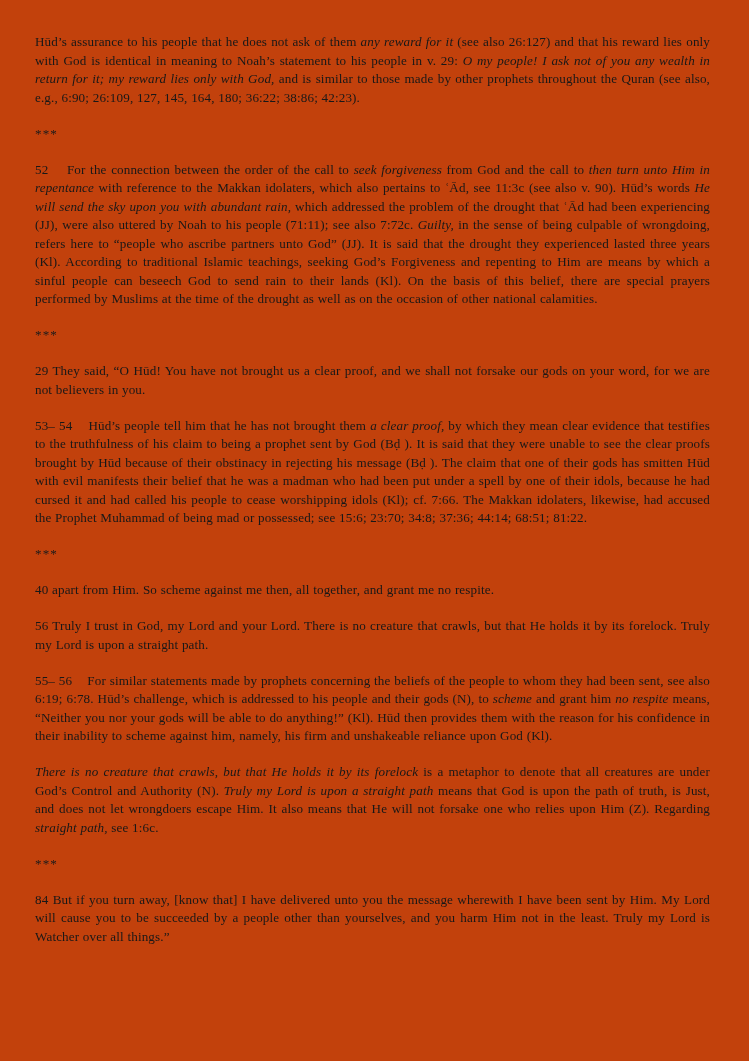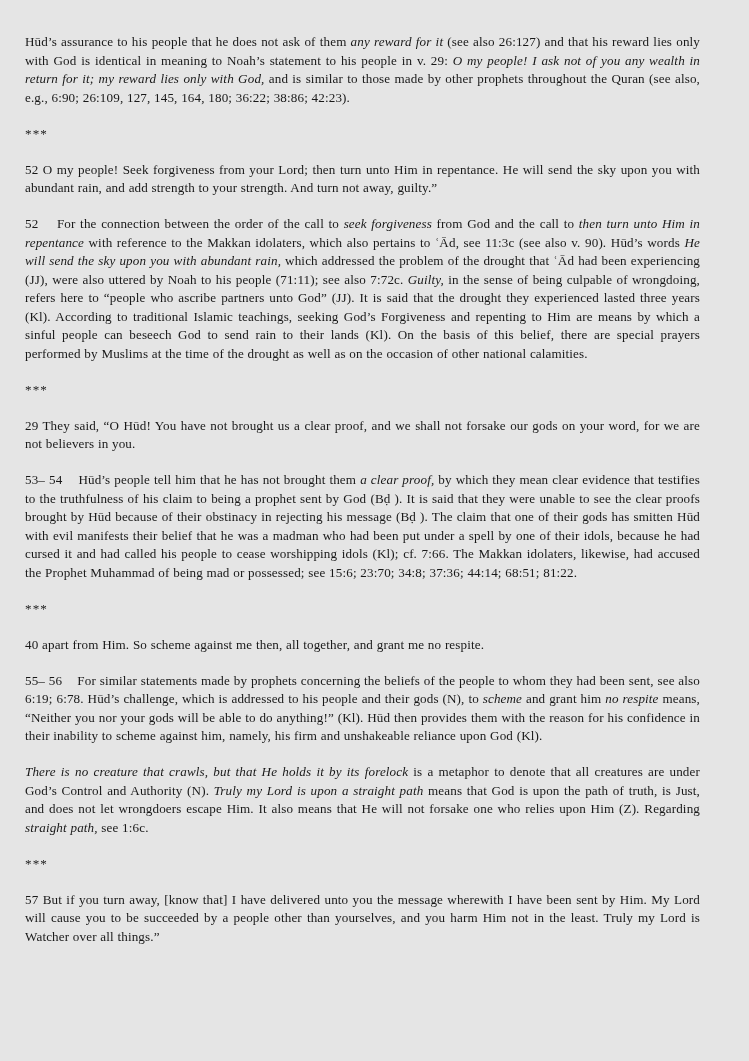--- a/index.html
+++ b/index.html
@@ -13,22 +13,22 @@
     overflow: hidden;
     font-family: "Liberation Serif", "DejaVu Serif", serif;
     color: #1b1b1b;
     -webkit-font-smoothing: antialiased;
   }
   #page {
     position: relative;
     width: 749px;
     height: 1061px;
     box-sizing: border-box;
-    padding: 33px 37px 0 25px;
-    background: #e5e5e5;
+    padding: 33px 37px 0 35px;
+    background: #c2410c;
   }
   .col {
     width: 675px;
   }
   
   .para {
     font-size: 13.1px;
     line-height: 18.5px;
     text-align: justify;
     text-justify: inter-word;
@@ -59,25 +59,25 @@
     font-style: italic;
   }
 </style>
 </head>
 <body>
 
 <div id="page">
   <div class="col" id="col">
       <div class="para commentary">Hūd’s assurance to his people that he does not ask of them <i>any reward for it</i> (see also 26:127) and that his reward lies only with God is identical in meaning to Noah’s statement to his people in v. 29: <i>O my people! I ask not of you any wealth in return for it; my reward lies only with God,</i> and is similar to those made by other prophets throughout the Quran (see also, e.g., 6:90; 26:109, 127, 145, 164, 180; 36:22; 38:86; 42:23).</div>
       <div class="sep">***</div>
-      <div class="para verse">52 O my people! Seek forgiveness from your Lord; then turn unto Him in repentance. He will send the sky upon you with abundant rain, and add strength to your strength. And turn not away, guilty.”</div>
       <div class="para commentary"><span class="vnum">52    </span>For the connection between the order of the call to <i>seek forgiveness</i> from God and the call to <i>then turn unto Him in repentance</i> with reference to the Makkan idolaters, which also pertains to ʿĀd, see 11:3c (see also v. 90). Hūd’s words <i>He will send the sky upon you with abundant rain,</i> which addressed the problem of the drought that ʿĀd had been experiencing (JJ), were also uttered by Noah to his people (71:11); see also 7:72c. <i>Guilty,</i> in the sense of being culpable of wrongdoing, refers here to “people who ascribe partners unto God” (JJ). It is said that the drought they experienced lasted three years (Kl). According to traditional Islamic teachings, seeking God’s Forgiveness and repenting to Him are means by which a sinful people can beseech God to send rain to their lands (Kl). On the basis of this belief, there are special prayers performed by Muslims at the time of the drought as well as on the occasion of other national calamities.</div>
       <div class="sep">***</div>
       <div class="para verse">29 They said, “O Hūd! You have not brought us a clear proof, and we shall not forsake our gods on your word, for we are not believers in you.</div>
       <div class="para commentary"><span class="vnum">53– 54    </span>Hūd’s people tell him that he has not brought them <i>a clear proof,</i> by which they mean clear evidence that testifies to the truthfulness of his claim to being a prophet sent by God (Bḍ ). It is said that they were unable to see the clear proofs brought by Hūd because of their obstinacy in rejecting his message (Bḍ ). The claim that one of their gods has smitten Hūd with evil manifests their belief that he was a madman who had been put under a spell by one of their idols, because he had cursed it and had called his people to cease worshipping idols (Kl); cf. 7:66. The Makkan idolaters, likewise, had accused the Prophet Muhammad of being mad or possessed; see 15:6; 23:70; 34:8; 37:36; 44:14; 68:51; 81:22.</div>
       <div class="sep">***</div>
       <div class="para verse">40 apart from Him. So scheme against me then, all together, and grant me no respite.</div>
+      <div class="para verse">56 Truly I trust in God, my Lord and your Lord. There is no creature that crawls, but that He holds it by its forelock. Truly my Lord is upon a straight path.</div>
       <div class="para commentary"><span class="vnum">55– 56    </span>For similar statements made by prophets concerning the beliefs of the people to whom they had been sent, see also 6:19; 6:78. Hūd’s challenge, which is addressed to his people and their gods (N), to <i>scheme</i> and grant him <i>no respite</i> means, “Neither you nor your gods will be able to do anything!” (Kl). Hūd then provides them with the reason for his confidence in their inability to scheme against him, namely, his firm and unshakeable reliance upon God (Kl).</div>
       <div class="para commentary"><i>There is no creature that crawls, but that He holds it by its forelock</i> is a metaphor to denote that all creatures are under God’s Control and Authority (N). <i>Truly my Lord is upon a straight path</i> means that God is upon the path of truth, is Just, and does not let wrongdoers escape Him. It also means that He will not forsake one who relies upon Him (Z). Regarding <i>straight path,</i> see 1:6c.</div>
       <div class="sep">***</div>
-      <div class="para verse">57 But if you turn away, [know that] I have delivered unto you the message wherewith I have been sent by Him. My Lord will cause you to be succeeded by a people other than yourselves, and you harm Him not in the least. Truly my Lord is Watcher over all things.”</div>
+      <div class="para verse">84 But if you turn away, [know that] I have delivered unto you the message wherewith I have been sent by Him. My Lord will cause you to be succeeded by a people other than yourselves, and you harm Him not in the least. Truly my Lord is Watcher over all things.”</div>
     </div>
 </div>
 
 </body></html>

